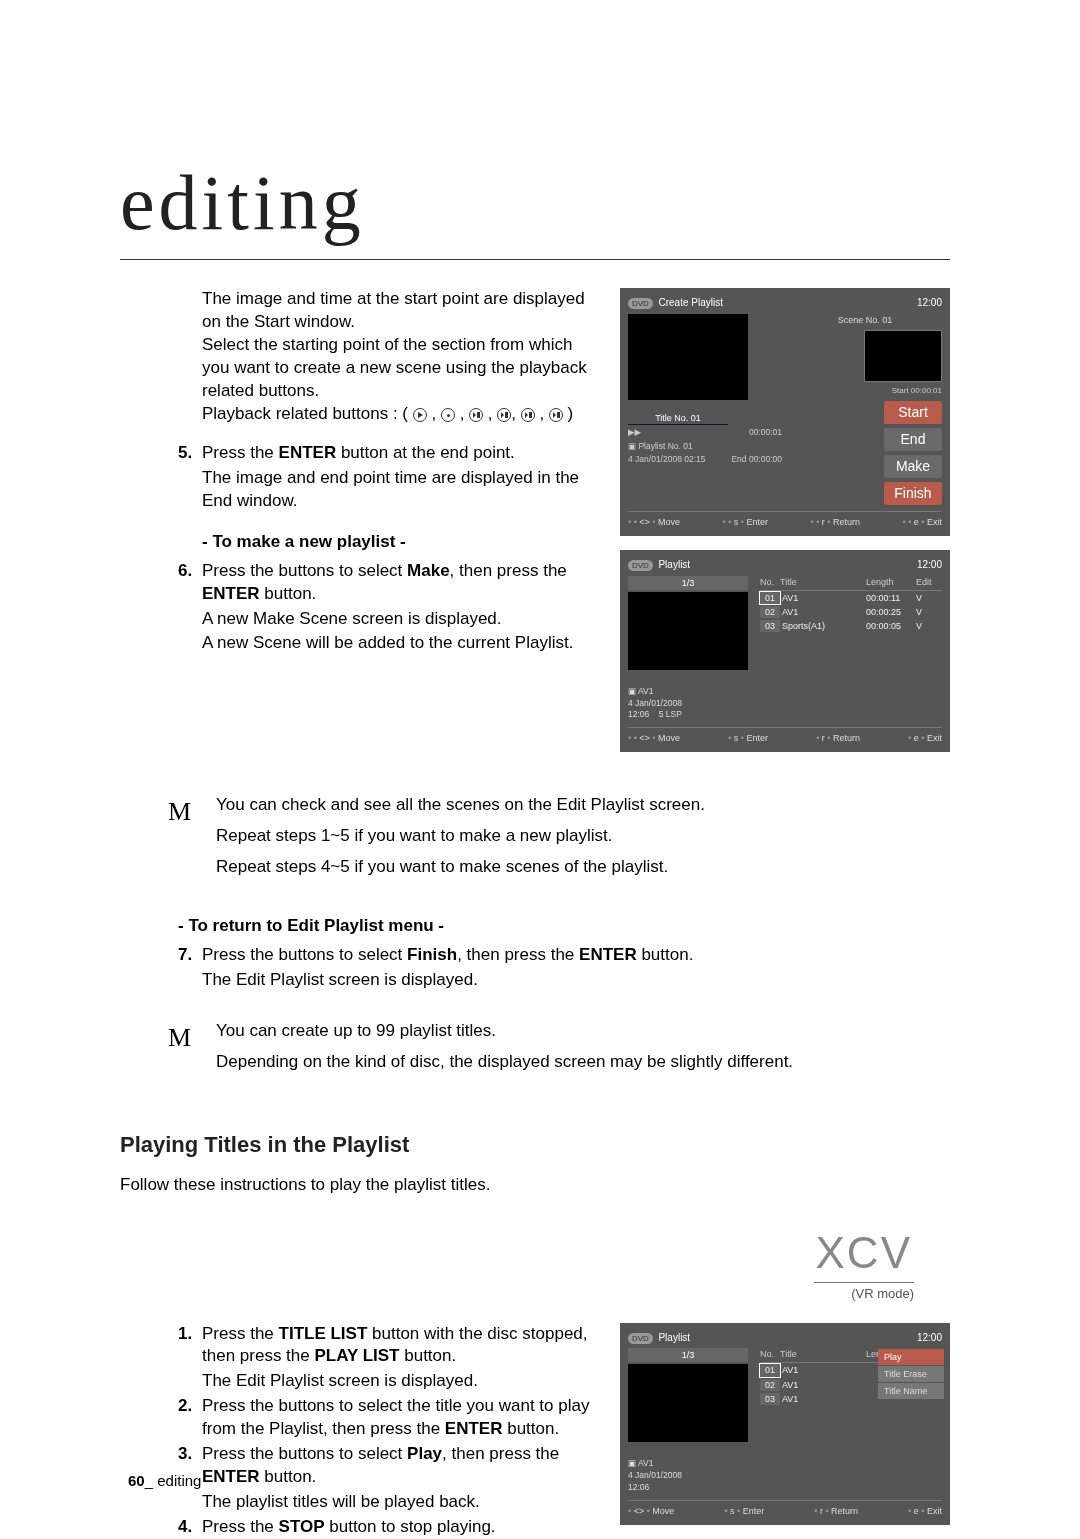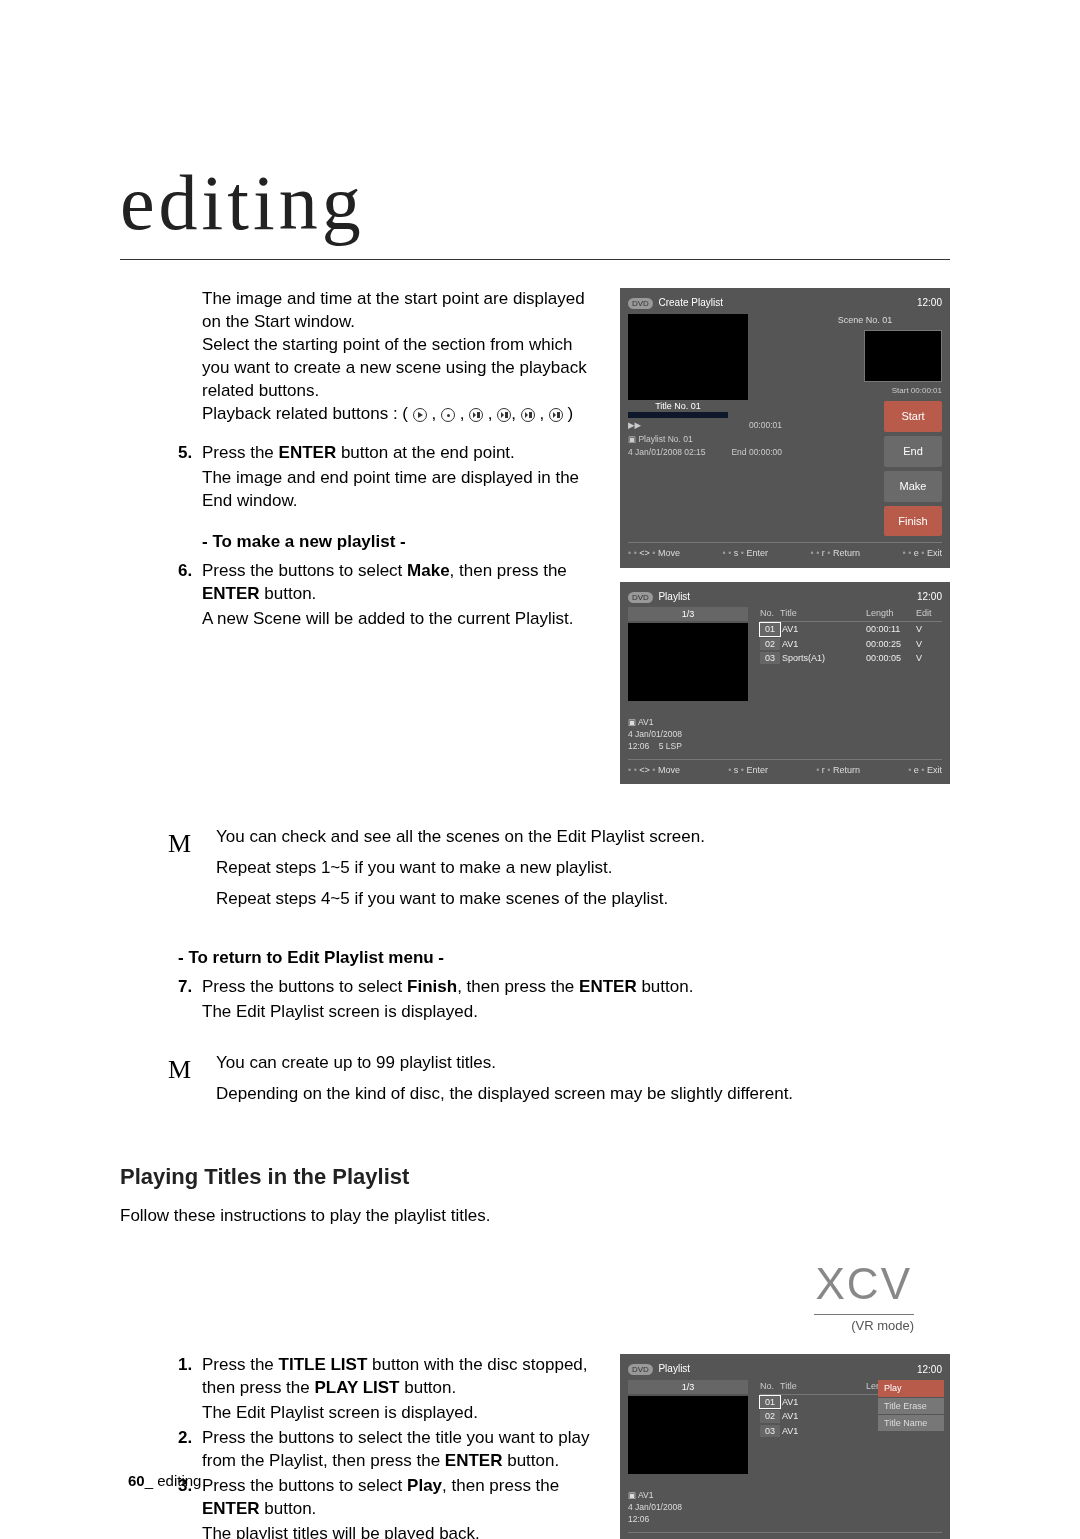--- a/index.html
+++ b/index.html
@@ -69,26 +69,26 @@
     font-size: 10px;
     padding: 8px;
     margin-bottom: 14px;
   }
   .shot-hdr { display:flex; justify-content: space-between; align-items:center; font-size:10px; margin-bottom:4px; }
   .dvd-chip { background:#999; color:#333; padding:1px 4px; border-radius:6px; font-size:8px; }
   .shot-body { display:flex; gap:6px; }
   .preview { background:#000; width:120px; height:86px; }
   .create-right { flex:1; display:flex; flex-direction:column; align-items:flex-end; gap:4px; }
   .small-preview { background:#000; width:78px; height:52px; border:1px solid #777; }
-  .btnlet { width:58px; text-align:center; font-size:11px; padding:8px 0; background:#6a6a6a; border-radius:2px; margin-left:auto; }
+  .btnlet { width:58px; text-align:center; font-size:14px; padding:2px 0; background:#6a6a6a; border-radius:2px; margin-left:auto; }
   .btnlet.start { background:#b85b4b; }
   .btnlet.finish { background:#b85b4b; }
   .scene-lbl { font-size:9px; color:#ddd; width:100%; text-align:center; }
   .info-row { display:flex; justify-content:space-between; font-size:8.5px; color:#ccc; margin-top:2px; }
-  .title-no { border-bottom:6px solid #0f172a; width:100px; text-align:center; font-size:9px; margin-top:0; }
+  .title-no { border-bottom:1px solid #0f172a; width:100px; text-align:center; font-size:9px; margin-top:12px; }
   .nav-row { display:flex; justify-content:space-between; font-size:9px; color:#ddd; border-top:1px solid #777; margin-top:6px; padding-top:4px; }
   .nav-row span::before { content:"• "; color:#999; }
 
   .plist-body { display:flex; gap:12px; }
   .pl-left { width:120px; }
   .pl-left .preview { height:78px; }
   .pl-left-meta { font-size:8.5px; color:#ddd; margin-top:16px; line-height:1.4; }
   .pl-right { flex:1; }
   .pl-hdr2 { display:flex; font-size:9px; color:#ccc; border-bottom:1px solid #777; padding-bottom:2px; }
   .pl-hdr2 span:nth-child(1){width:20px;}
@@ -150,20 +150,21 @@
       </div>
 
       <div class="sub-heading">- To make a new playlist -</div>
 
       <div class="list-item">
         <div class="list-num">6.</div>
         <div class="list-body">
           <div>
             <span>Press the </span><span> buttons to select </span><span class="bold">Make</span><span>, then press the </span><span class="bold">ENTER</span><span> button.</span>
           </div>
+          <div class="sub">A new Make Scene screen is displayed.</div>
           <div class="sub">A new Scene will be added to the current Playlist.</div>
         </div>
       </div>
     </div>
 
     <div class="right-col">
 
       <div class="shot">
         <div class="shot-hdr">
           <span><span class="dvd-chip">DVD</span>&nbsp;&nbsp;<span>Create Playlist</span></span>

